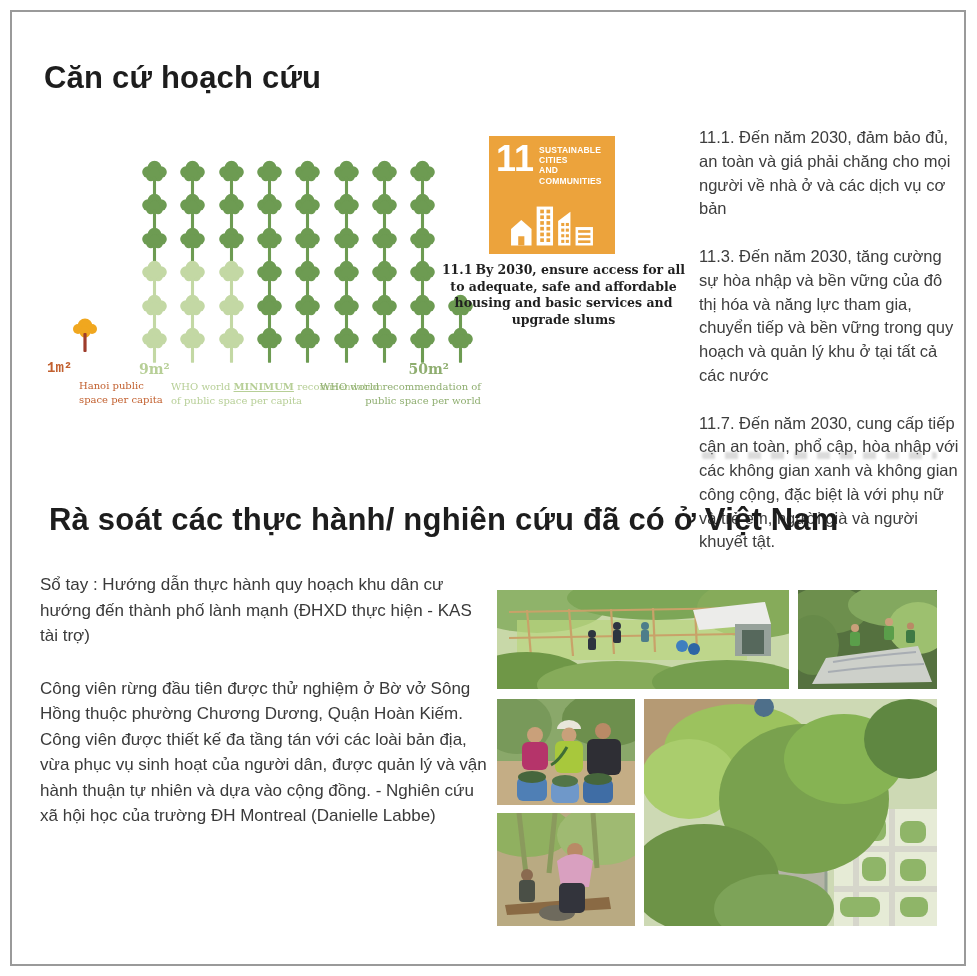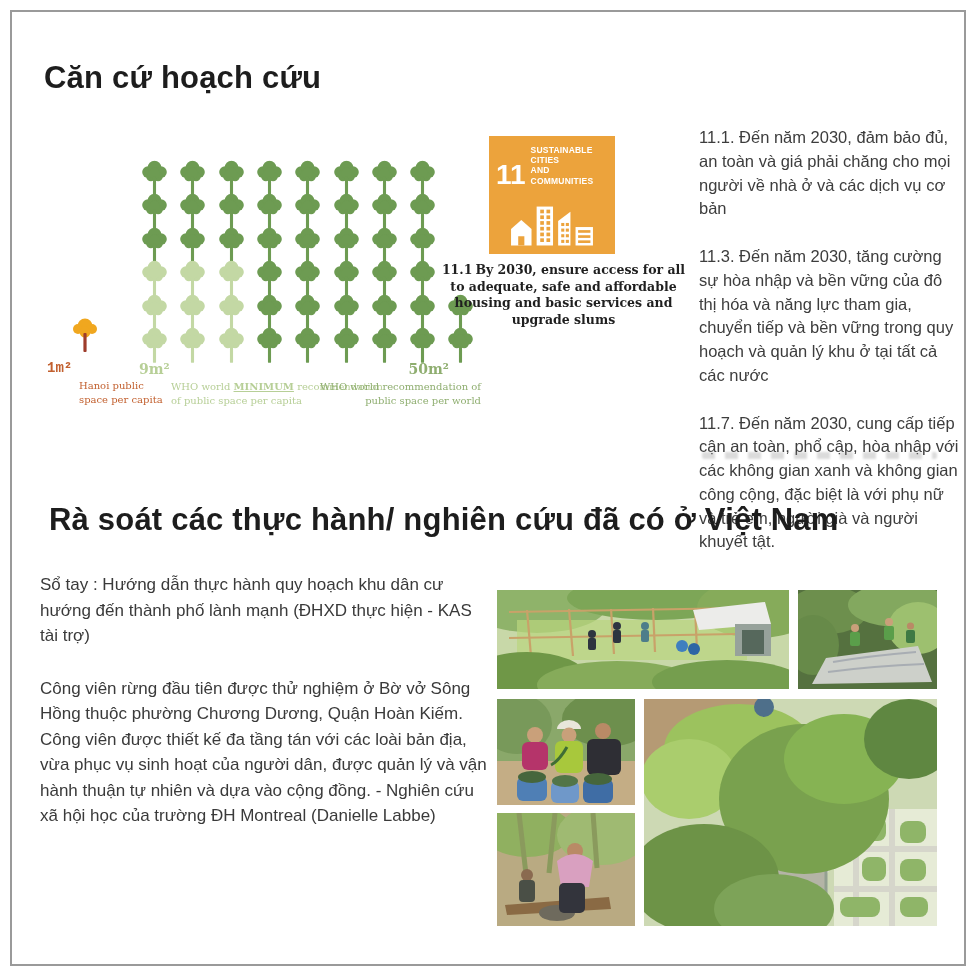--- a/index.html
+++ b/index.html
@@ -26,21 +26,21 @@
   .lab-min-val{left:139px;top:361px;color:var(--label-light);text-align:right;}
   .lab-min-sub{left:139px;top:380px;width:212px;color:var(--label-light);}
   .lab-rec-val{left:330px;top:361px;width:119px;text-align:right;color:var(--label-green);}
   .lab-rec-sub{left:283px;top:380px;width:166px;text-align:right;color:var(--label-green);}
   .min-em{font-weight:700;text-decoration:underline;}
 
   
   .sdg-logo{position:absolute;left:489px;top:136px;width:126px;height:118px;
             background:var(--sdg-orange);color:#fff;box-sizing:border-box;padding:6px 7px;}
   .sdg-head{display:flex;align-items:flex-start;gap:5px;}
-  .sdg-num{font-size:28px;font-weight:700;line-height:.95;margin-top:20px;}
+  .sdg-num{font-size:36px;font-weight:700;line-height:.95;}
   .sdg-title{font-size:8.5px;font-weight:700;line-height:1.2;letter-spacing:.2px;padding-top:3px;}
   .sdg-buildings{position:absolute;left:20px;bottom:7px;width:86px;height:44px;}
   .sdg-text{position:absolute;left:437px;top:262px;width:253px;text-align:center;
             font-family:"DejaVu Serif",serif;font-size:12.5px;font-weight:600;
             color:#1f1f1f;line-height:1.32;}
   .sdg-text p{margin:0 0 14px 0;}
   .t-num{font-weight:700;margin-right:3px;}
 
   
   .vi-col{position:absolute;left:699px;top:126px;width:264px;font-size:16.5px;

